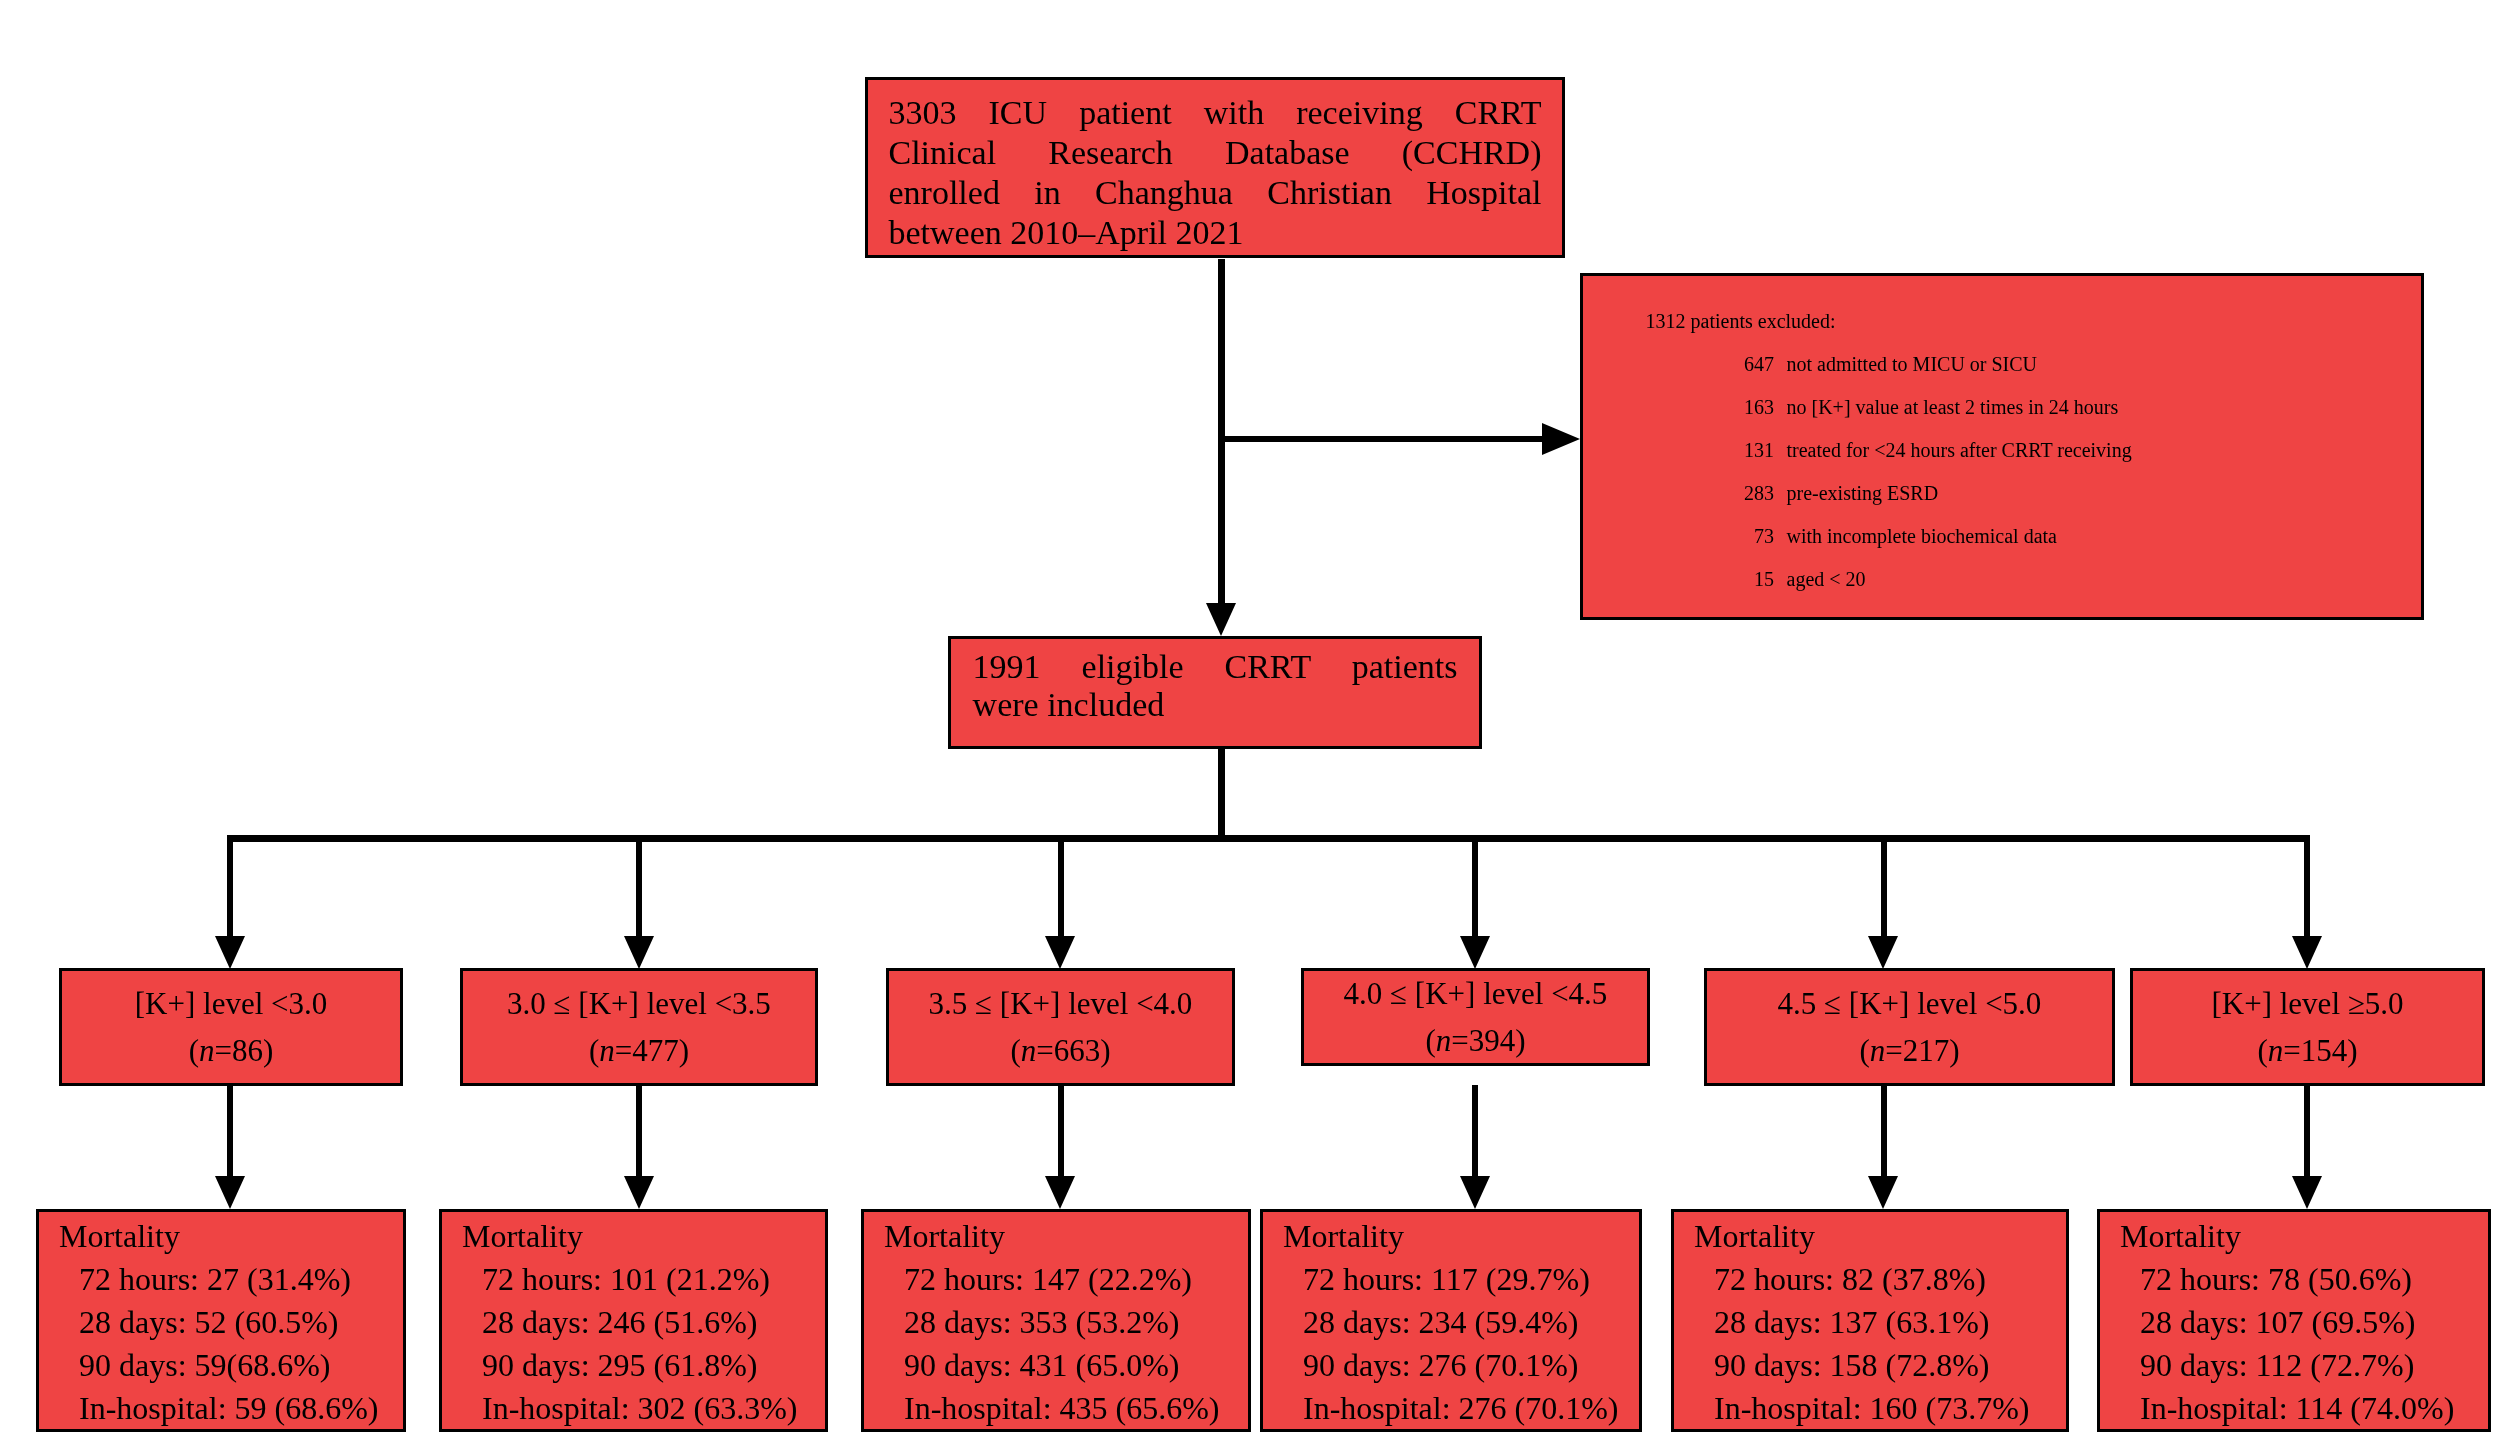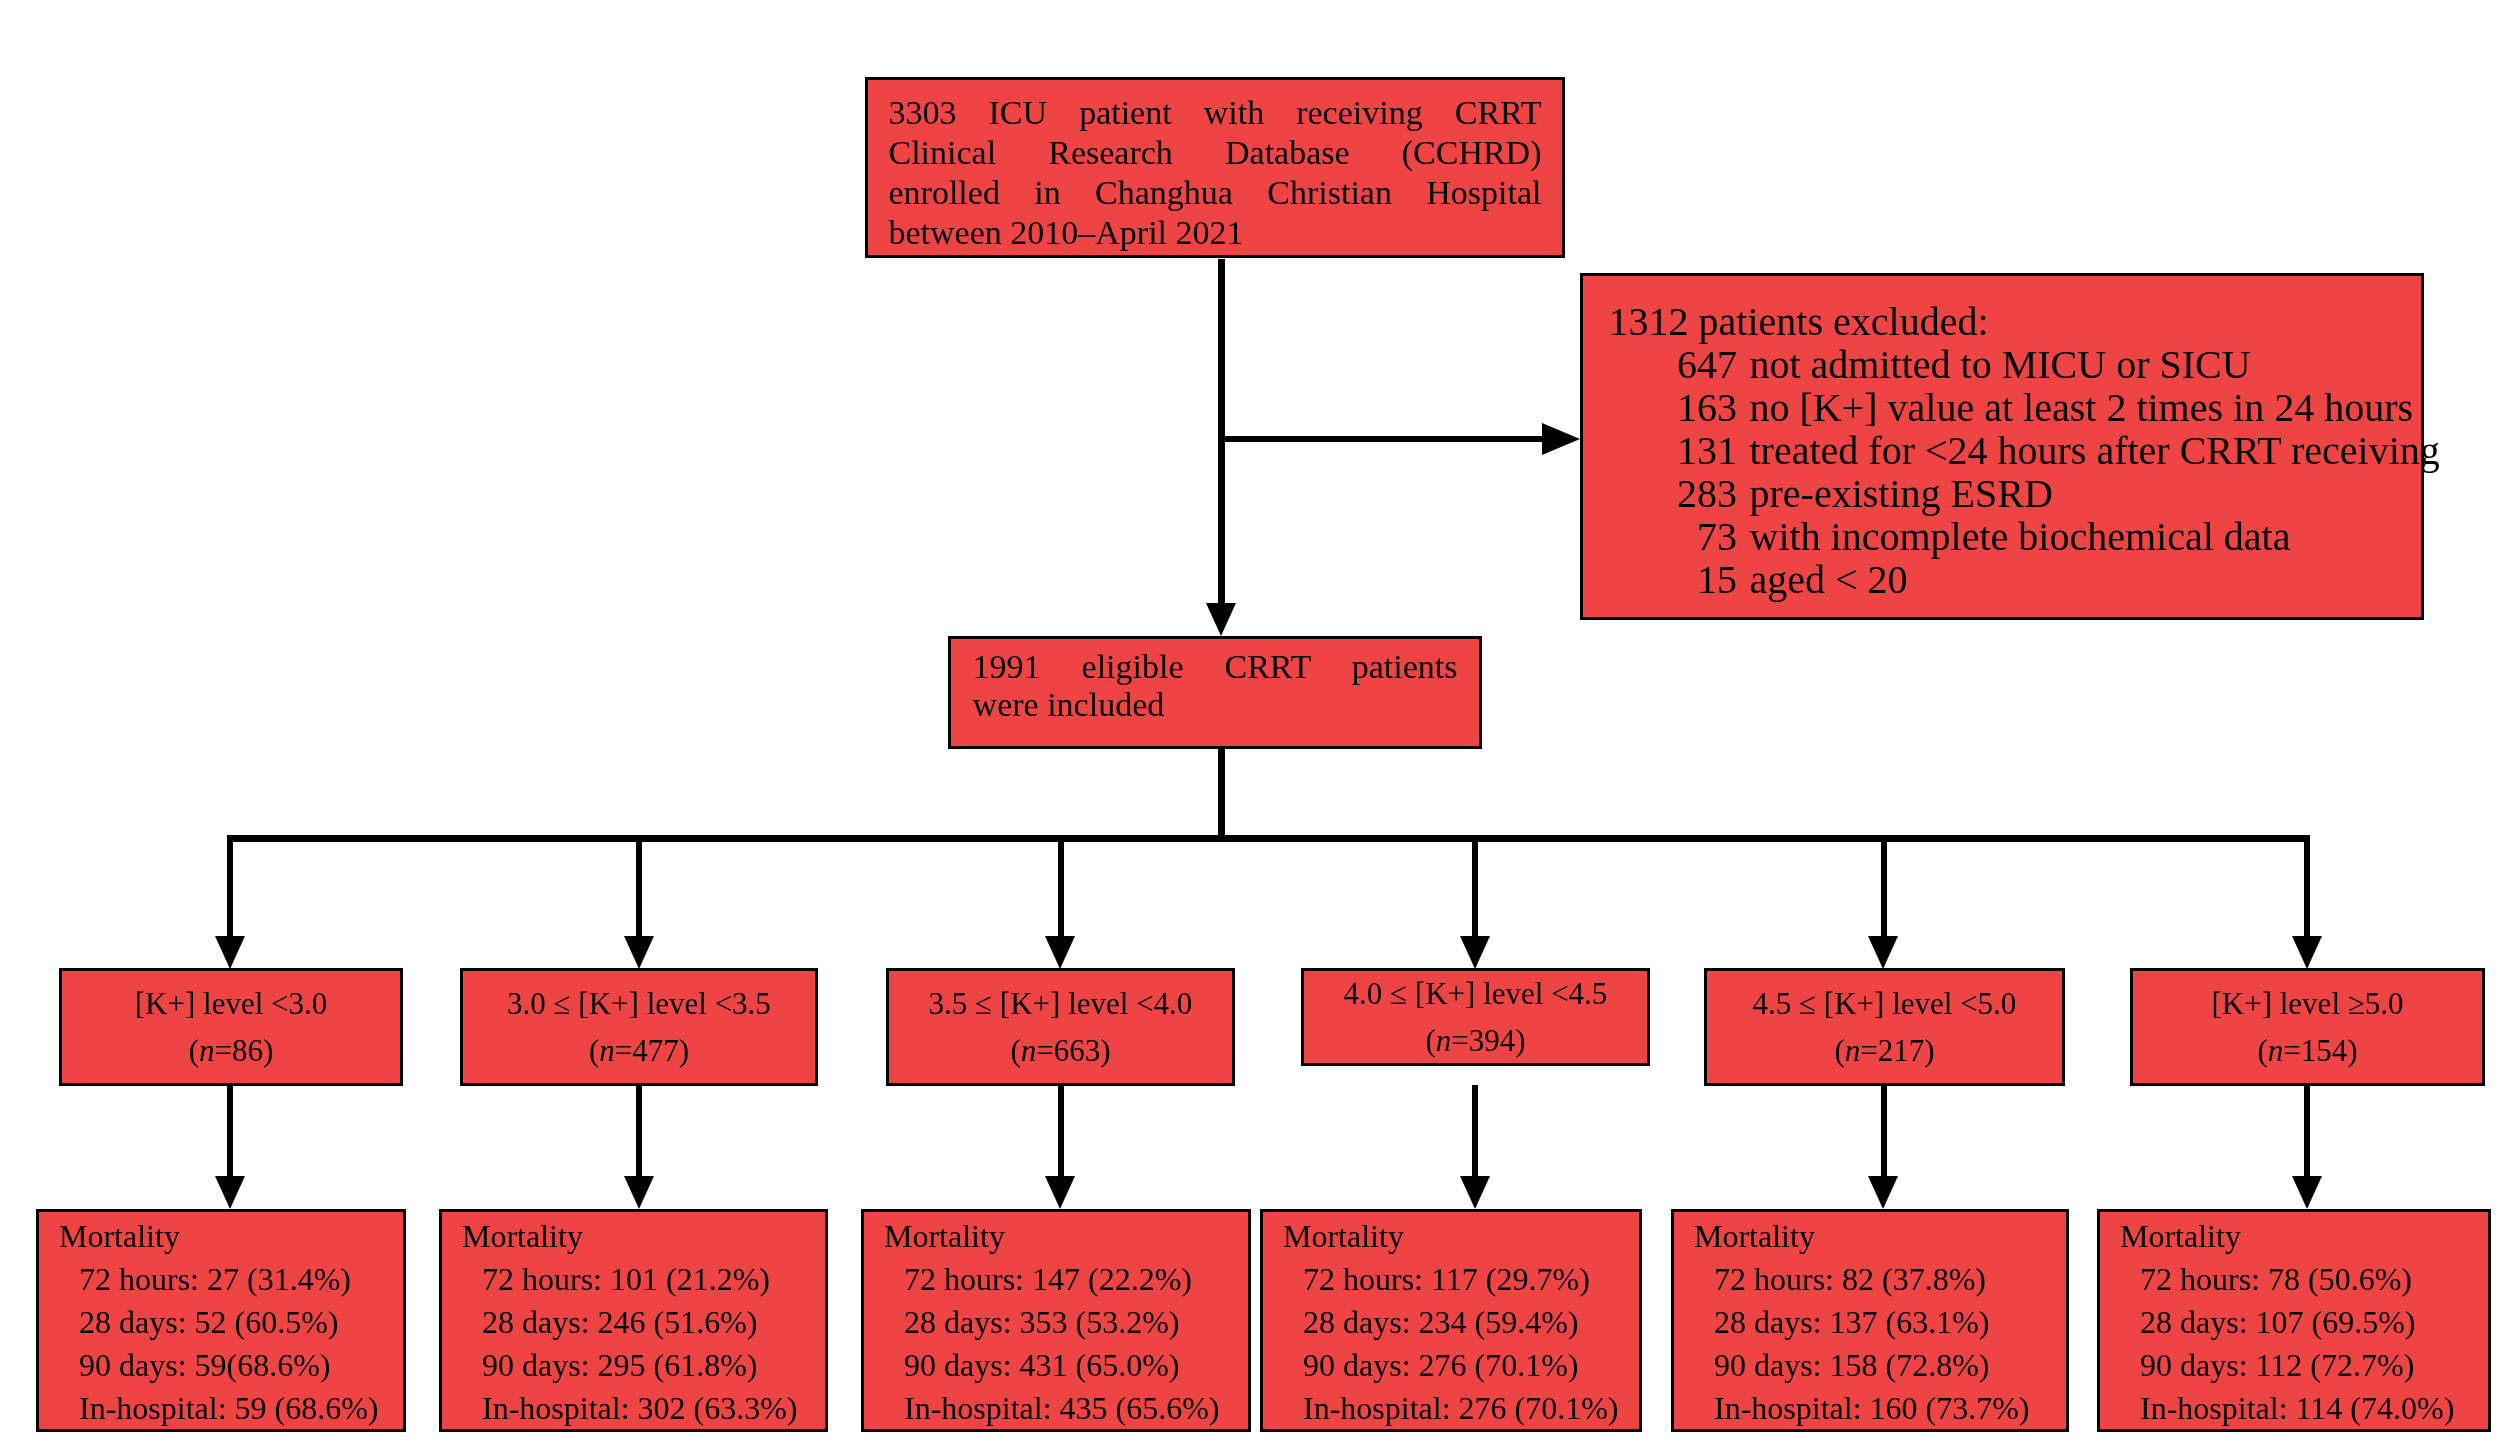--- a/index.html
+++ b/index.html
@@ -31,21 +31,21 @@
     border-bottom: 16.5px solid transparent;
     border-left: 38px solid #000000;
   }
 
   
   .source-box { font-size: 34px; line-height: 40px; padding: 12.5px 20.5px; }
   .jline { text-align: justify; text-align-last: justify; }
   .lline { text-align: left; }
 
   
-  .excluded-box { font-size: 40px; line-height: 43px; padding-top: 24px; }
+  .excluded-box { font-size: 20px; line-height: 43px; padding-top: 24px; padding-left: 37px; }
   .ex-heading { padding-left: 25.6px; }
   .ex-row { display: flex; margin-left: 57px; }
   .ex-num { width: 97px; text-align: right; flex: none; }
   .ex-reason { margin-left: 12.5px; white-space: nowrap; }
 
   
   .eligible-box { font-size: 34px; line-height: 38px; padding: 9px 21.6px; }
 
   
   .group-box {
@@ -138,21 +138,21 @@
     <div class="group-n"><span>(</span><i>n</i><span>=477)</span></div>
   </div>
   <div class="box group-box" style="left:886px; top:968px; width:349px; height:118px;">
     <div>3.5 ≤ [K+] level &lt;4.0</div>
     <div class="group-n"><span>(</span><i>n</i><span>=663)</span></div>
   </div>
   <div class="box group-box" style="left:1301px; top:968px; width:349px; height:98px;">
     <div>4.0 ≤ [K+] level &lt;4.5</div>
     <div class="group-n"><span>(</span><i>n</i><span>=394)</span></div>
   </div>
-  <div class="box group-box" style="left:1704px; top:968px; width:361px; height:118px;gap:12px;">
+  <div class="box group-box" style="left:1704px; top:968px; width:411px; height:118px;gap:12px;">
     <div>4.5 ≤ [K+] level &lt;5.0</div>
     <div class="group-n"><span>(</span><i>n</i><span>=217)</span></div>
   </div>
   <div class="box group-box" style="left:2130px; top:968px; width:355px; height:118px;">
     <div>[K+] level ≥5.0</div>
     <div class="group-n"><span>(</span><i>n</i><span>=154)</span></div>
   </div>
 
   <div class="vline" style="left:227px;  top:1085px; width:5.7px; height:92px;"></div>
   <div class="arrow-down" style="left:215px;  top:1176px;"></div>

